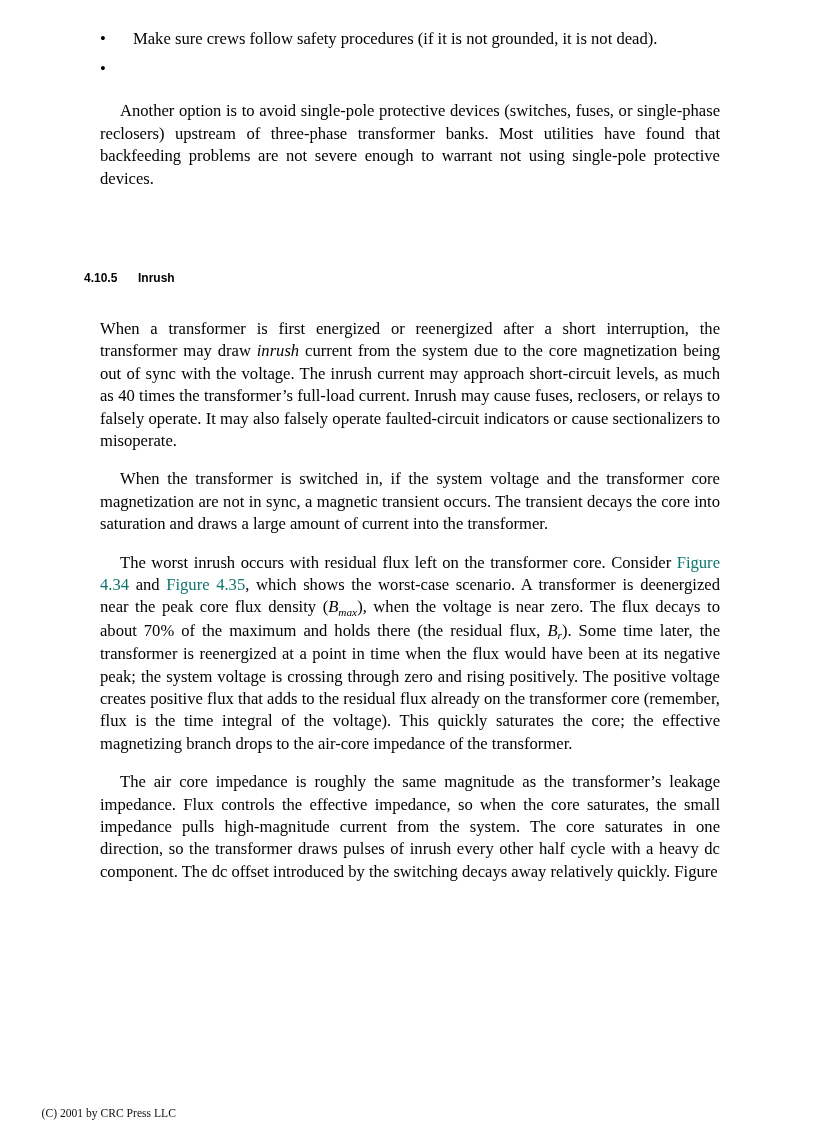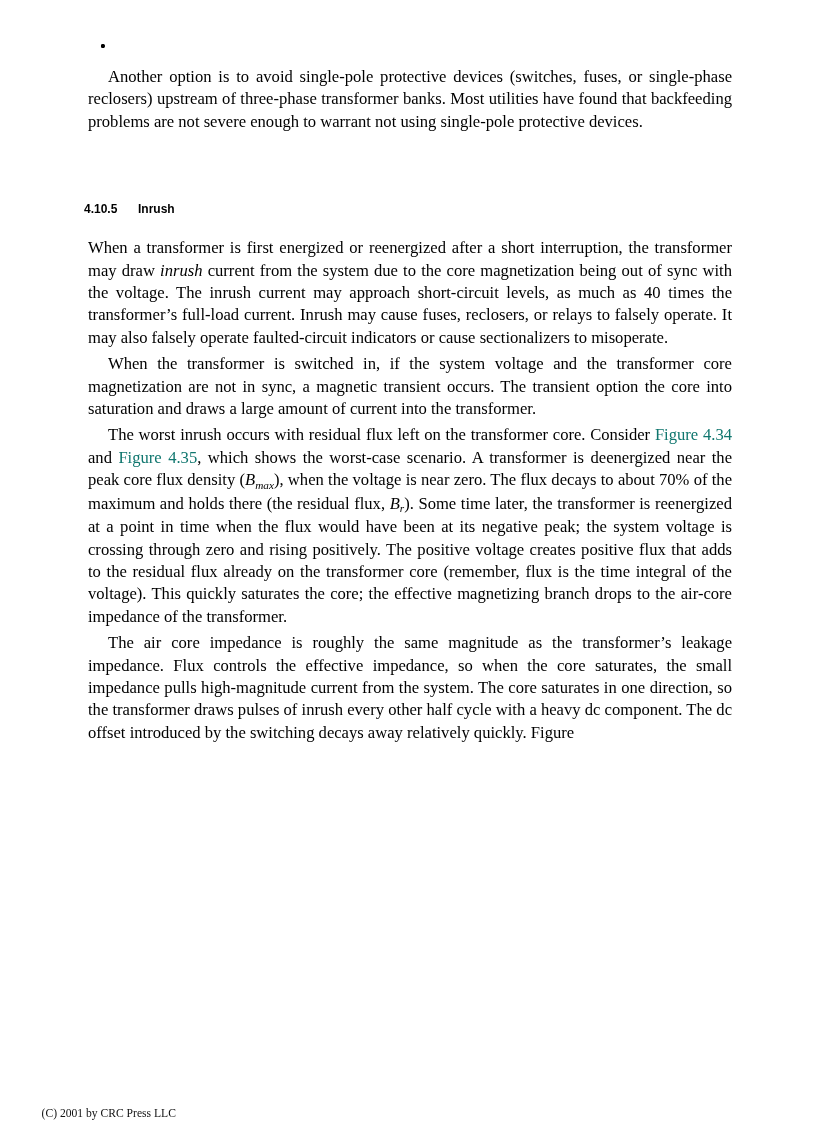--- a/index.html
+++ b/index.html
@@ -57,21 +57,21 @@
     font-size: 16.6px;
     line-height: 22.3px;
   }
 
   
   .para {
     font-size: 16.6px;
     line-height: 22.4px;
     text-align: justify;
     text-justify: inter-word;
-    margin: 4px;
+    margin: 16px;
     text-indent: 20px;
     hyphens: none;
     font-family: Liberation Serif, serif;
   }
   .para.no-indent {
     text-indent: 0;
   }
 
   .gap-after-list { height: 26px; }
   .gap-before-heading { height: 62px; }
@@ -124,41 +124,41 @@
 </style>
 </head>
 <body>
 
 <div class="page">
 
   <div class="content">
 
     <ul class="bullet-list">
       <li class="bullet-item">
-        <span class="bullet-dot">•</span>
+        <span class="bullet-dot">•</span><span>Make sure crews follow safety procedures (if it is not grounded, it is not dead).</span>
       </li>
       <li class="bullet-item">
         <span class="bullet-dot">•</span>
       </li>
     </ul>
 
     <div class="gap-after-list"></div>
 
     <p class="para">Another option is to avoid single-pole protective devices (switches, fuses, or single-phase reclosers) upstream of three-phase transformer banks. Most utilities have found that backfeeding problems are not severe enough to warrant not using single-pole protective devices.</p>
 
 
     <div class="gap-before-heading"></div>
 
     <div class="section-heading"><span class="sec-num">4.10.5</span><span>Inrush</span></div>
 
     <div class="gap-after-heading"></div>
 
     <p class="para no-indent"><span>When a transformer is first energized or reenergized after a short interruption, the transformer may draw </span><span class="ital">inrush</span><span> current from the system due to the core magnetization being out of sync with the voltage. The inrush current may approach short-circuit levels, as much as 40 times the transformer’s full-load current. Inrush may cause fuses, reclosers, or relays to falsely operate. It may also falsely operate faulted-circuit indicators or cause sectionalizers to misoperate.</span></p>
 
-    <p class="para">When the transformer is switched in, if the system voltage and the transformer core magnetization are not in sync, a magnetic transient occurs. The transient option the core into saturation and draws a large amount of current into the transformer.</p>
+    <p class="para">When the transformer is switched in, if the system voltage and the transformer core magnetization are not in sync, a magnetic transient occurs. The transient decays the core into saturation and draws a large amount of current into the transformer.</p>
 
     <p class="para"><span>The worst inrush occurs with residual flux left on the transformer core. Consider </span><span class="link">Figure 4.34</span><span> and </span><span class="link">Figure 4.35</span><span>, which shows the worst-case scenario. A transformer is deenergized near the peak core flux density (</span><span class="mathvar"><span>B</span><sub>max</sub></span><span>), when the voltage is near zero. The flux decays to about 70% of the maximum and holds there (the residual flux, </span><span class="mathvar"><span>B</span><sub>r</sub></span><span>). Some time later, the transformer is reenergized at a point in time when the flux would have been at its negative peak; the system voltage is crossing through zero and rising positively. The positive voltage creates positive flux that adds to the residual flux already on the transformer core (remember, flux is the time integral of the voltage). This quickly saturates the core; the effective magnetizing branch drops to the air-core impedance of the transformer.</span></p>
 
     <p class="para">The air core impedance is roughly the same magnitude as the transformer’s leakage impedance. Flux controls the effective impedance, so when the core saturates, the small impedance pulls high-magnitude current from the system. The core saturates in one direction, so the transformer draws pulses of inrush every other half cycle with a heavy dc component. The dc offset introduced by the switching decays away relatively quickly. Figure</p>
 
   </div>
 
   <div class="footer">
     <span>(C) 2001 by CRC Press LLC</span>
   </div>

